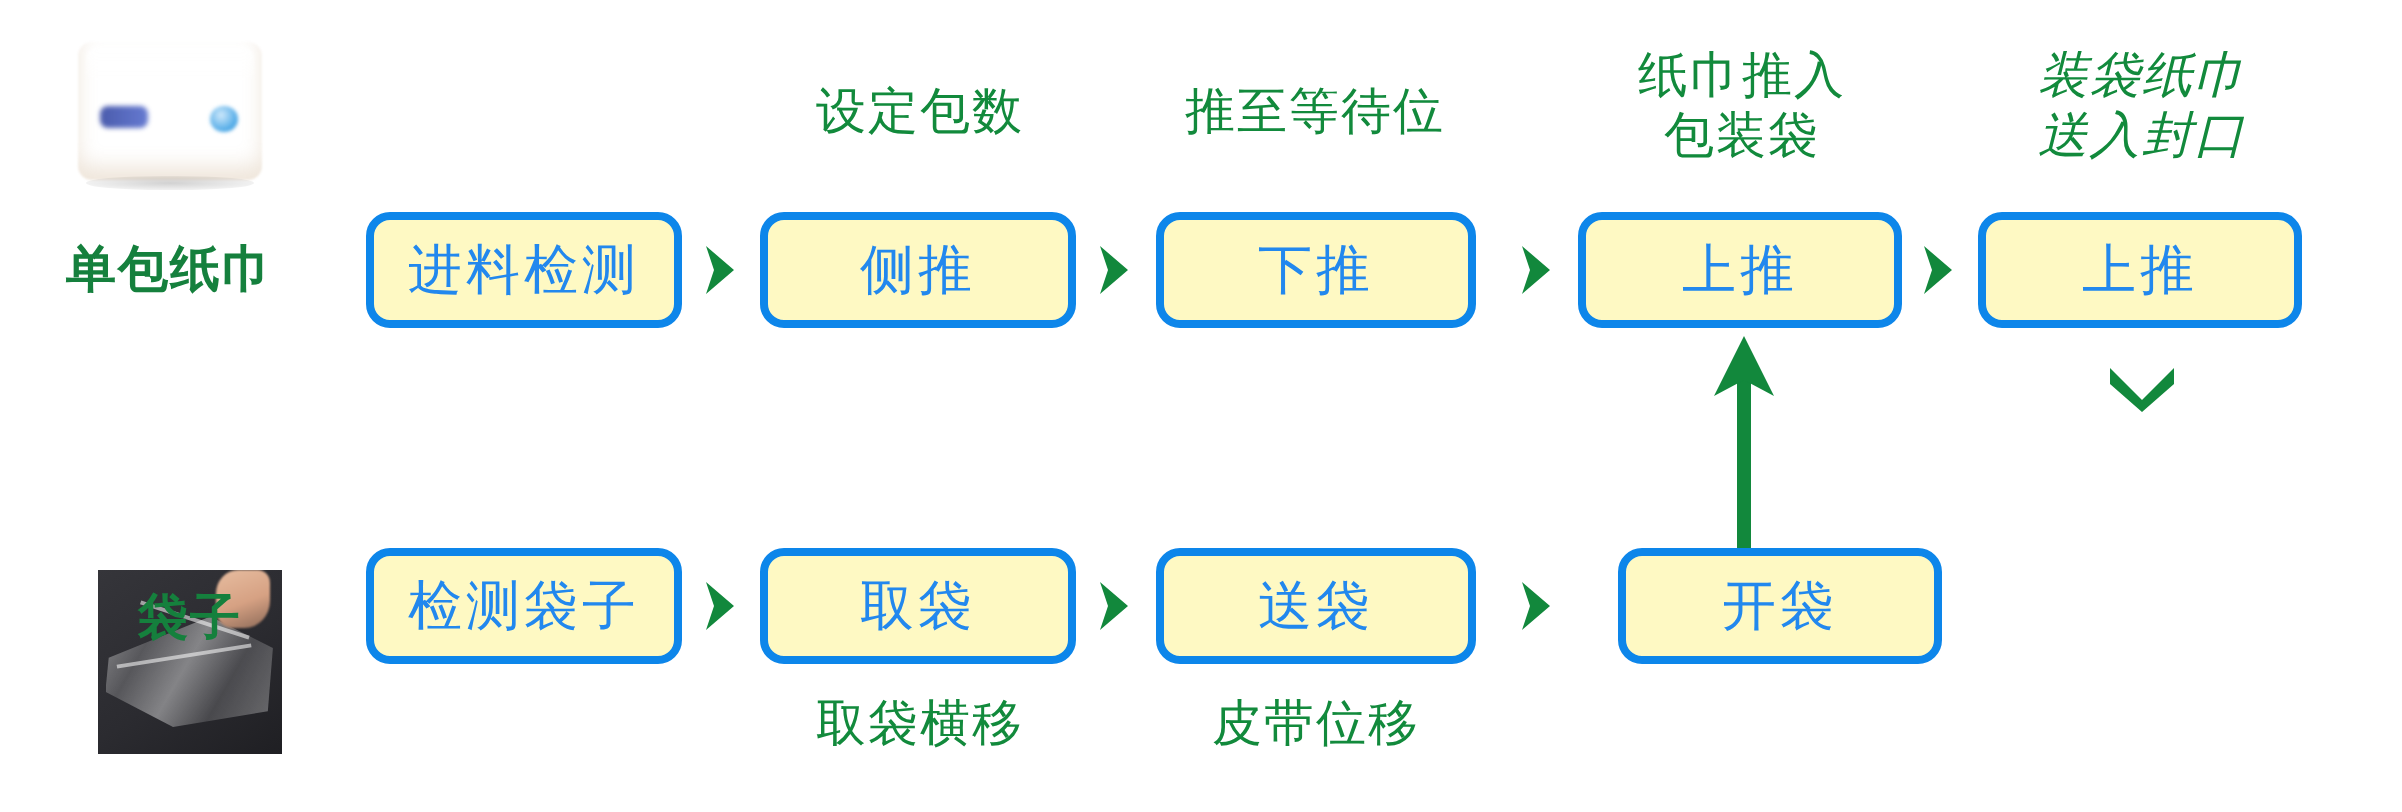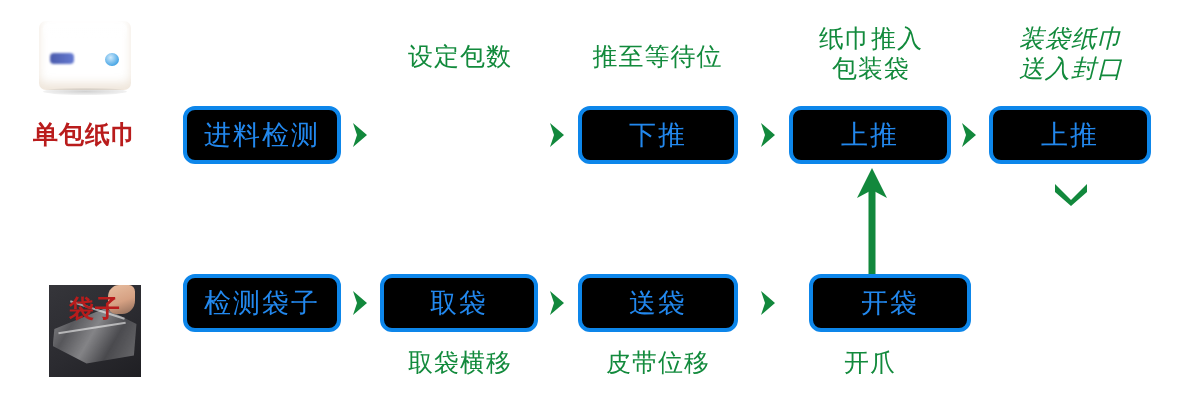--- a/index.html
+++ b/index.html
@@ -18,32 +18,32 @@
     overflow: hidden;
   }
 
   
   .abs { position: absolute; }
 
   
   .legend-label {
     font-size: 25px;
     font-weight: bold;
-    color: #b91c1c;
+    color: #15803d;
     letter-spacing: 1px;
     text-align: center;
     white-space: nowrap;
   }
 
   
   .node {
     box-sizing: border-box;
     border: 4px solid #0d86ea;
     border-radius: 12px;
-    background: #000000;
+    background: #fef9c3;
     display: flex;
     align-items: center;
     justify-content: center;
   }
   .node-label {
     font-size: 27px;
     color: #2288ee;
     letter-spacing: 2px;
     white-space: nowrap;
     line-height: 1;
@@ -193,20 +193,23 @@
   <div class="abs note" style="left:570px; top:42px; width:175px;">推至等待位</div>
   <div class="abs note" style="left:380px; top:42px; width:160px;">设定包数</div>
   <div class="abs note" style="left:786px; top:24px; width:170px;">纸巾推入
 包装袋</div>
   <div class="abs note" style="left:986px; top:24px; width:170px;font-style:italic;">装袋纸巾
 送入封口</div>
 
   <div class="abs node" style="left:183px; top:106px; width:158px; height:58px;">
     <span class="node-label">进料检测</span>
   </div>
+  <div class="abs node" style="left:380px; top:106px; width:158px; height:58px;">
+    <span class="node-label">侧推</span>
+  </div>
   <div class="abs node" style="left:578px; top:106px; width:160px; height:58px;">
     <span class="node-label">下推</span>
   </div>
   <div class="abs node" style="left:789px; top:106px; width:162px; height:58px;">
     <span class="node-label">上推</span>
   </div>
   <div class="abs node" style="left:989px; top:106px; width:162px; height:58px;">
     <span class="node-label">上推</span>
   </div>
 
@@ -267,20 +270,19 @@
       </svg>
   </div>
   <div class="abs" style="left:757px; top:288px;">
     <svg class="chev" viewBox="0 0 22 30" aria-hidden="true">
         <path d="M4 3 L18 15 L4 27 L8 15 Z" fill="#12883c"></path>
       </svg>
   </div>
 
   <div class="abs note" style="left:380px; top:348px; width:160px;">取袋横移</div>
   <div class="abs note" style="left:578px; top:348px; width:160px;">皮带位移</div>
-  <div class="abs note" style="left:789px; top:348px; width:162px;">开爪</div>
 
   <div class="abs img-frame" style="left:980px; top:212px; width:178px; height:180px;">
     
     
   </div>
 
 </div>
 
 </body></html>

